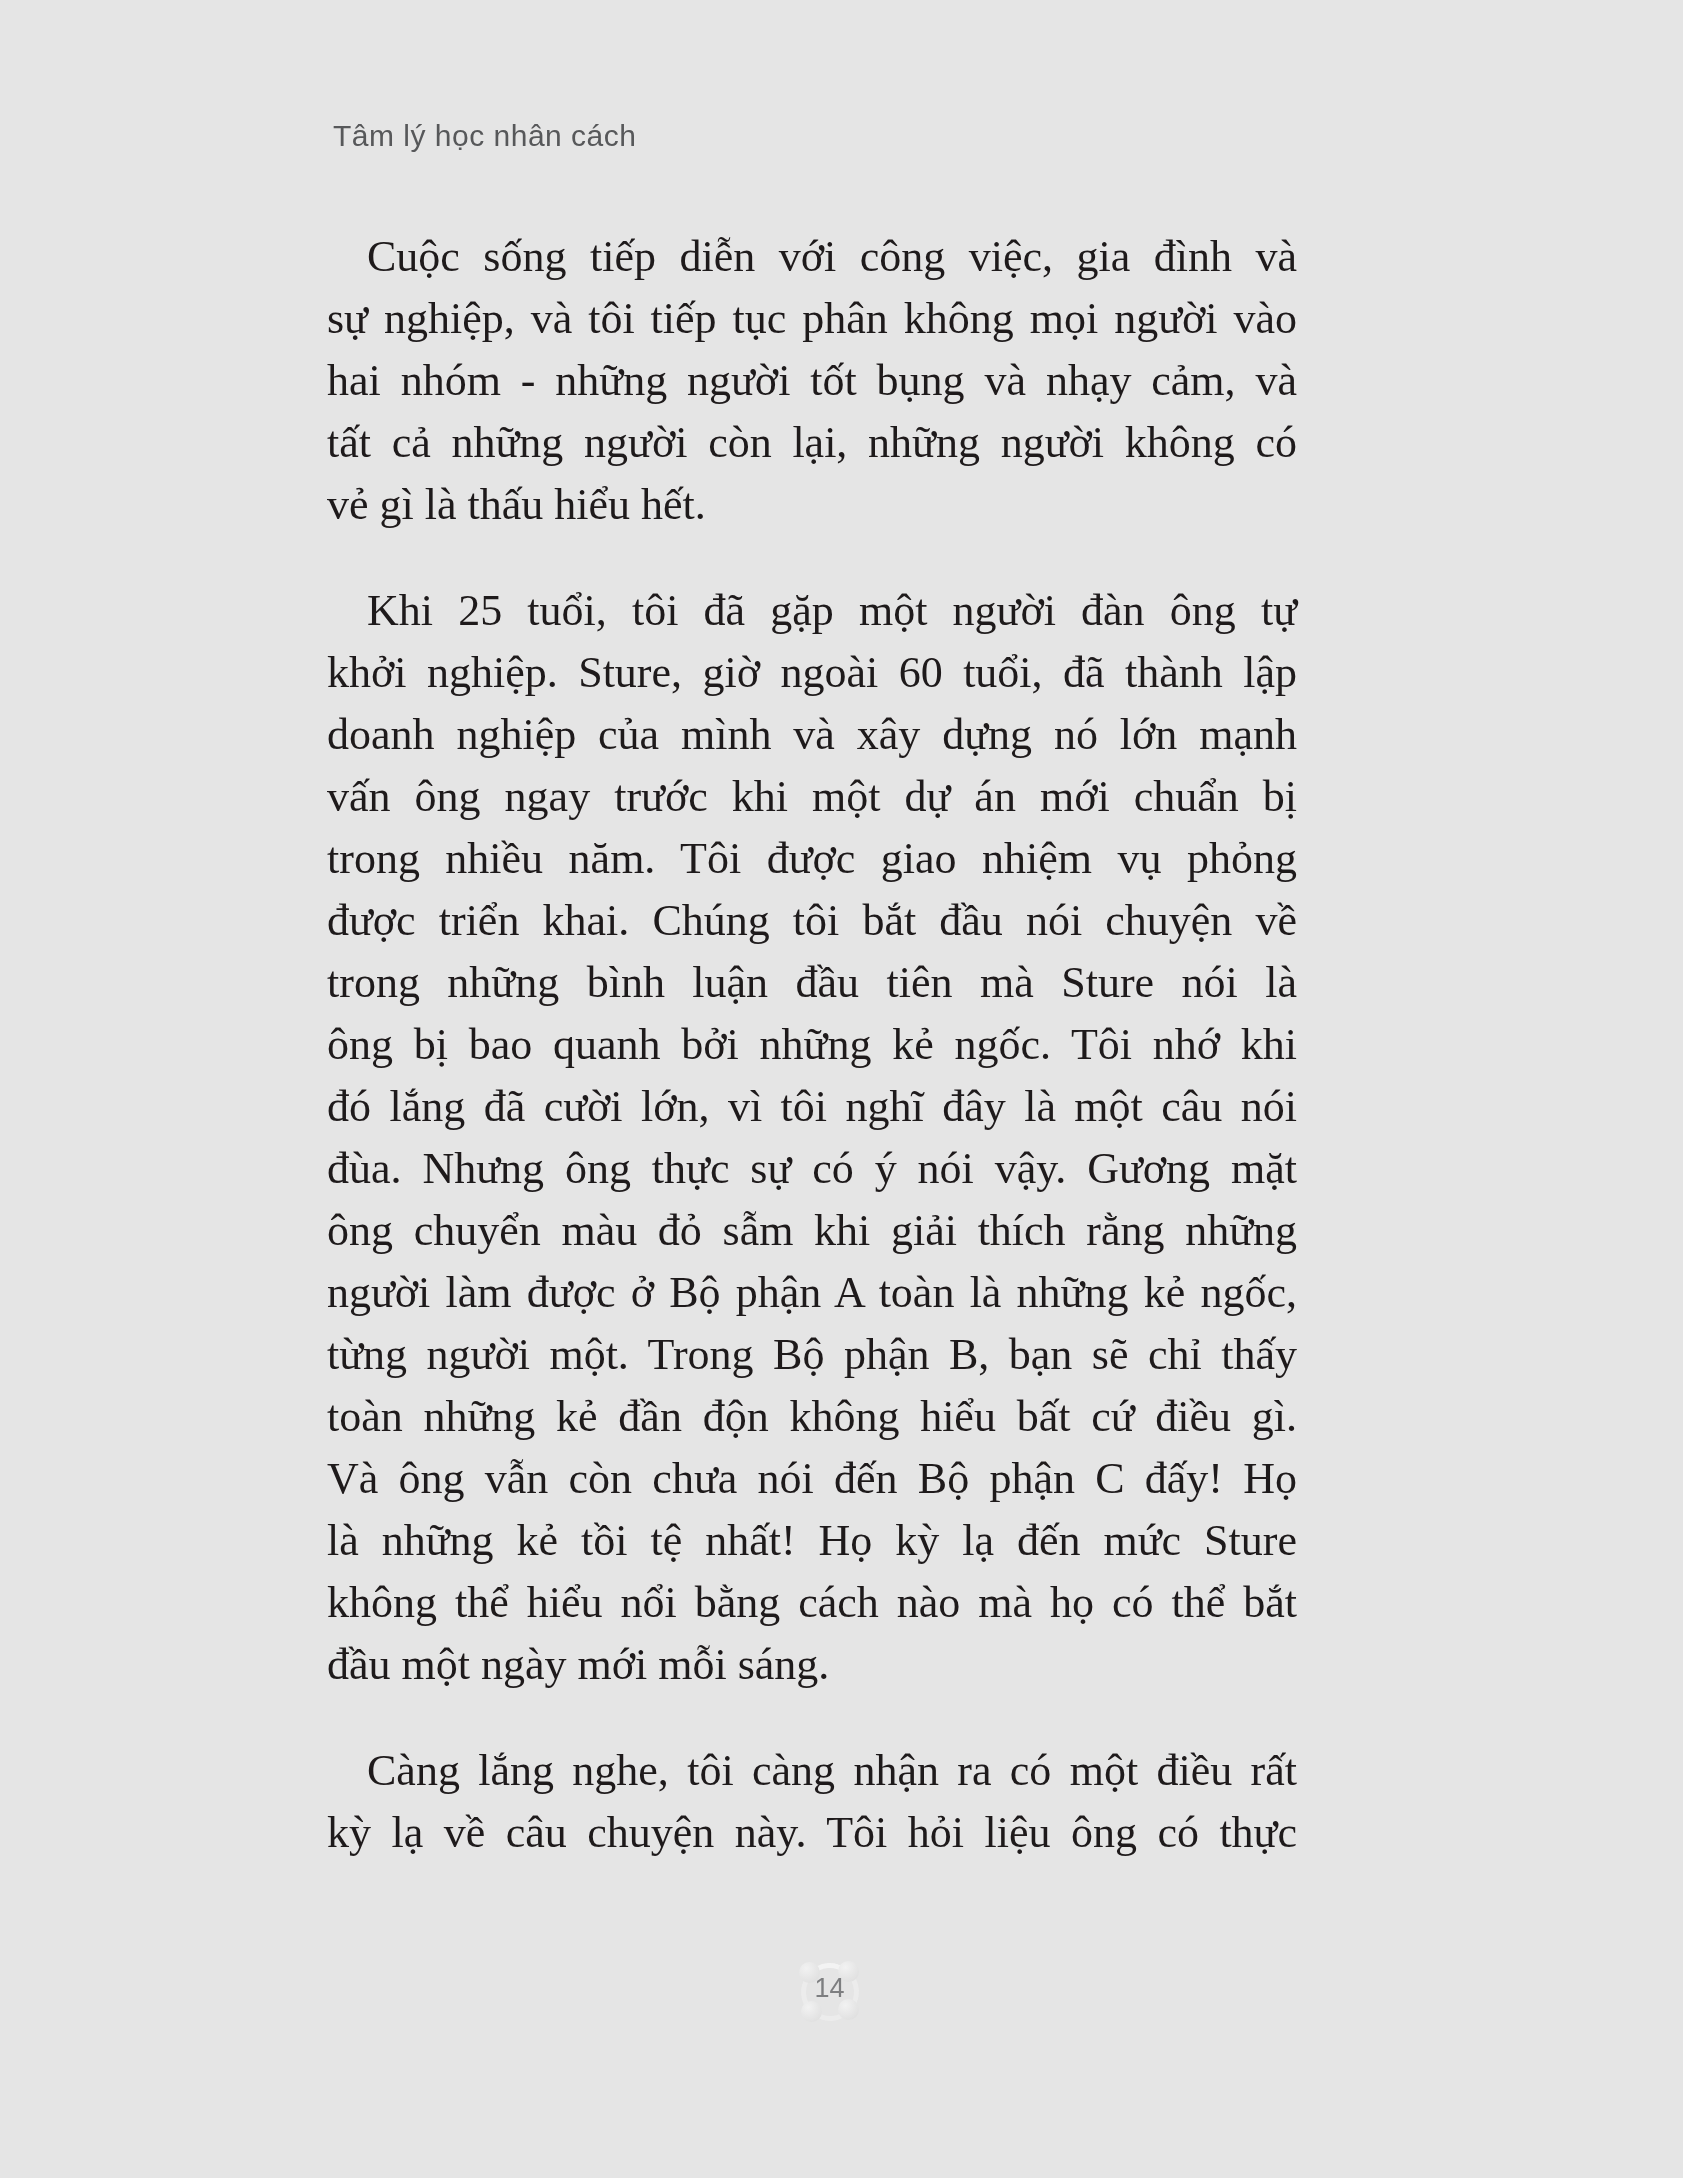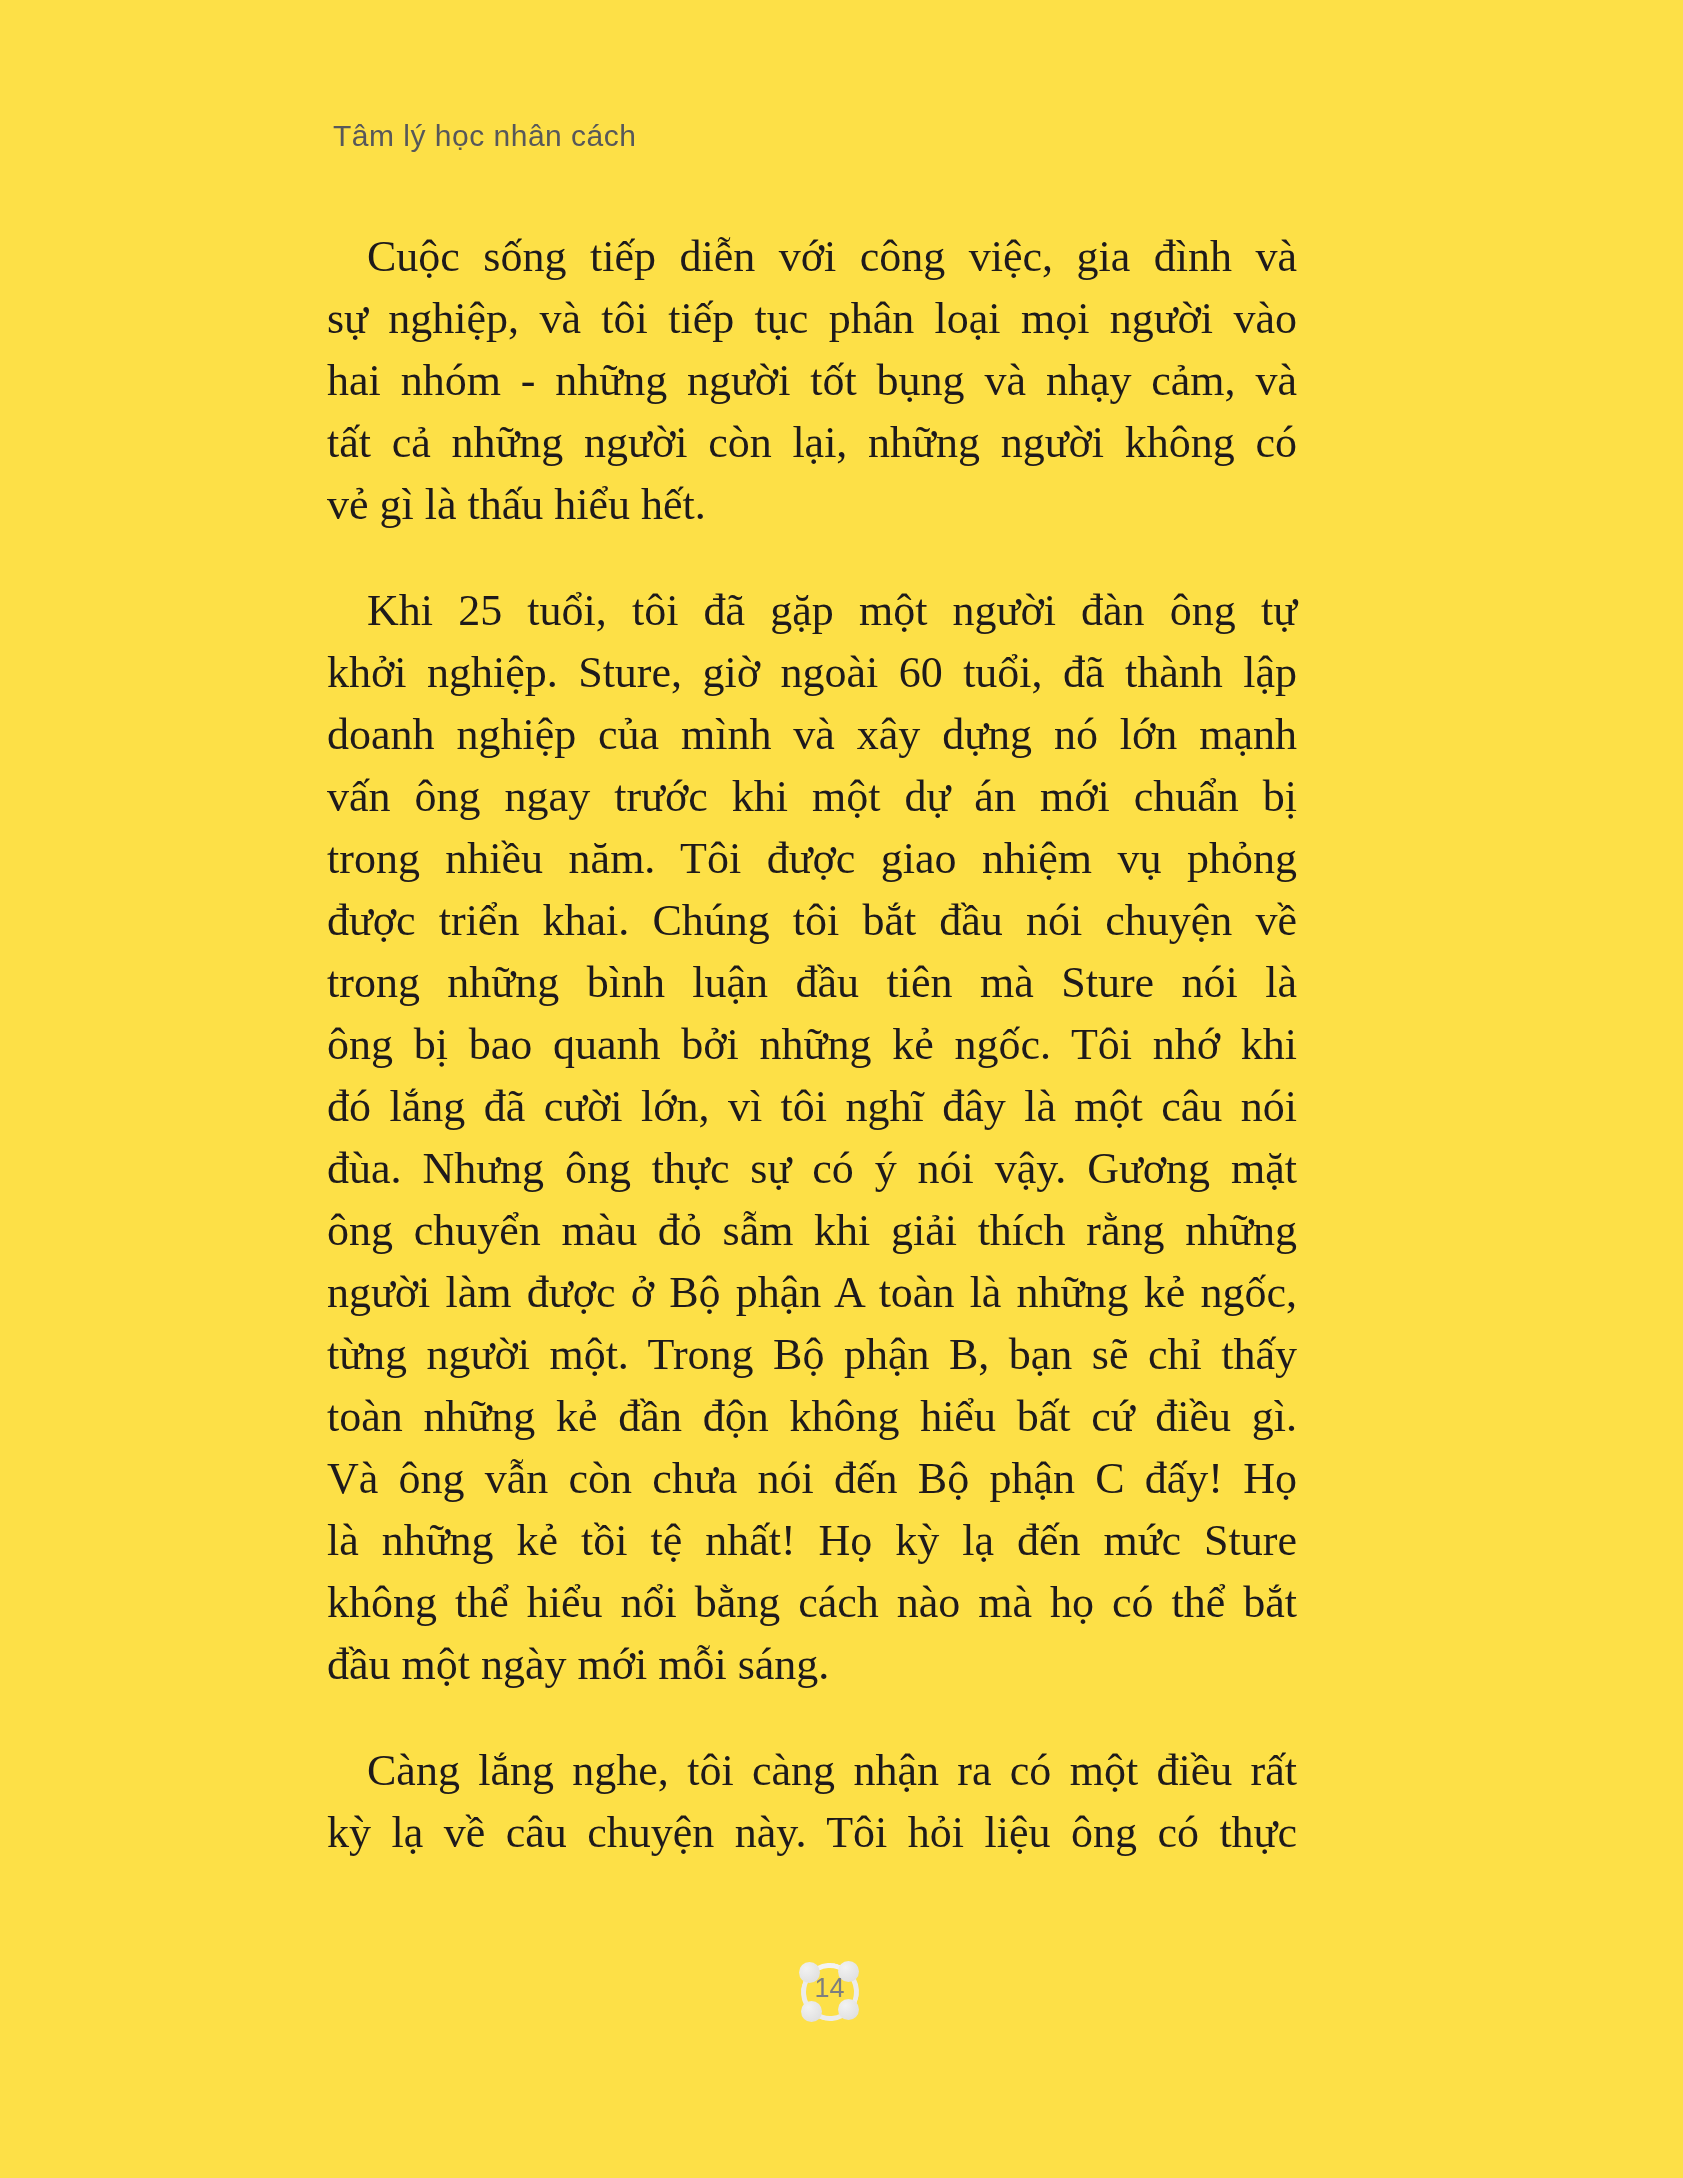--- a/index.html
+++ b/index.html
@@ -4,21 +4,21 @@
 <style>
   html, body {
     margin: 0;
     padding: 0;
     background: #ffffff;
   }
   .page {
     position: relative;
     width: 1683px;
     height: 2178px;
-    background: #fde047;
+    background: #e5e5e5;
     overflow: hidden;
     font-family: "Liberation Serif", "DejaVu Serif", serif;
   }
   .running-header {
     position: absolute;
     left: 333px;
     top: 119px;
     font-family: "Liberation Sans", "DejaVu Sans", sans-serif;
     font-weight: 300;
     font-size: 30px;
@@ -97,21 +97,21 @@
 </head>
 <body>
 
 <div class="page">
 
   <div class="running-header">Tâm lý học nhân cách</div>
 
   <div class="body-text">
       <div class="paragraph">
         <div class="line indent">Cuộc sống tiếp  diễn với công việc, gia đình và</div>
-        <div class="line">sự nghiệp, và tôi tiếp tục phân loại mọi người vào</div>
+        <div class="line">sự nghiệp, và tôi tiếp tục phân không mọi người vào</div>
         <div class="line">hai nhóm - những người tốt bụng và nhạy cảm, và</div>
         <div class="line">tất cả những người còn lại, những người không có</div>
         <div class="line flush">vẻ gì là thấu hiểu hết.</div>
       </div>
       <div class="paragraph">
         <div class="line indent">Khi 25 tuổi, tôi đã gặp một người đàn ông tự</div>
         <div class="line">khởi nghiệp. Sture, giờ ngoài 60 tuổi, đã thành lập</div>
         <div class="line">doanh nghiệp của mình và xây dựng nó lớn mạnh</div>
         <div class="line">vấn ông ngay trước khi một dự án mới chuẩn bị</div>
         <div class="line">trong nhiều năm. Tôi được giao nhiệm vụ phỏng</div>

